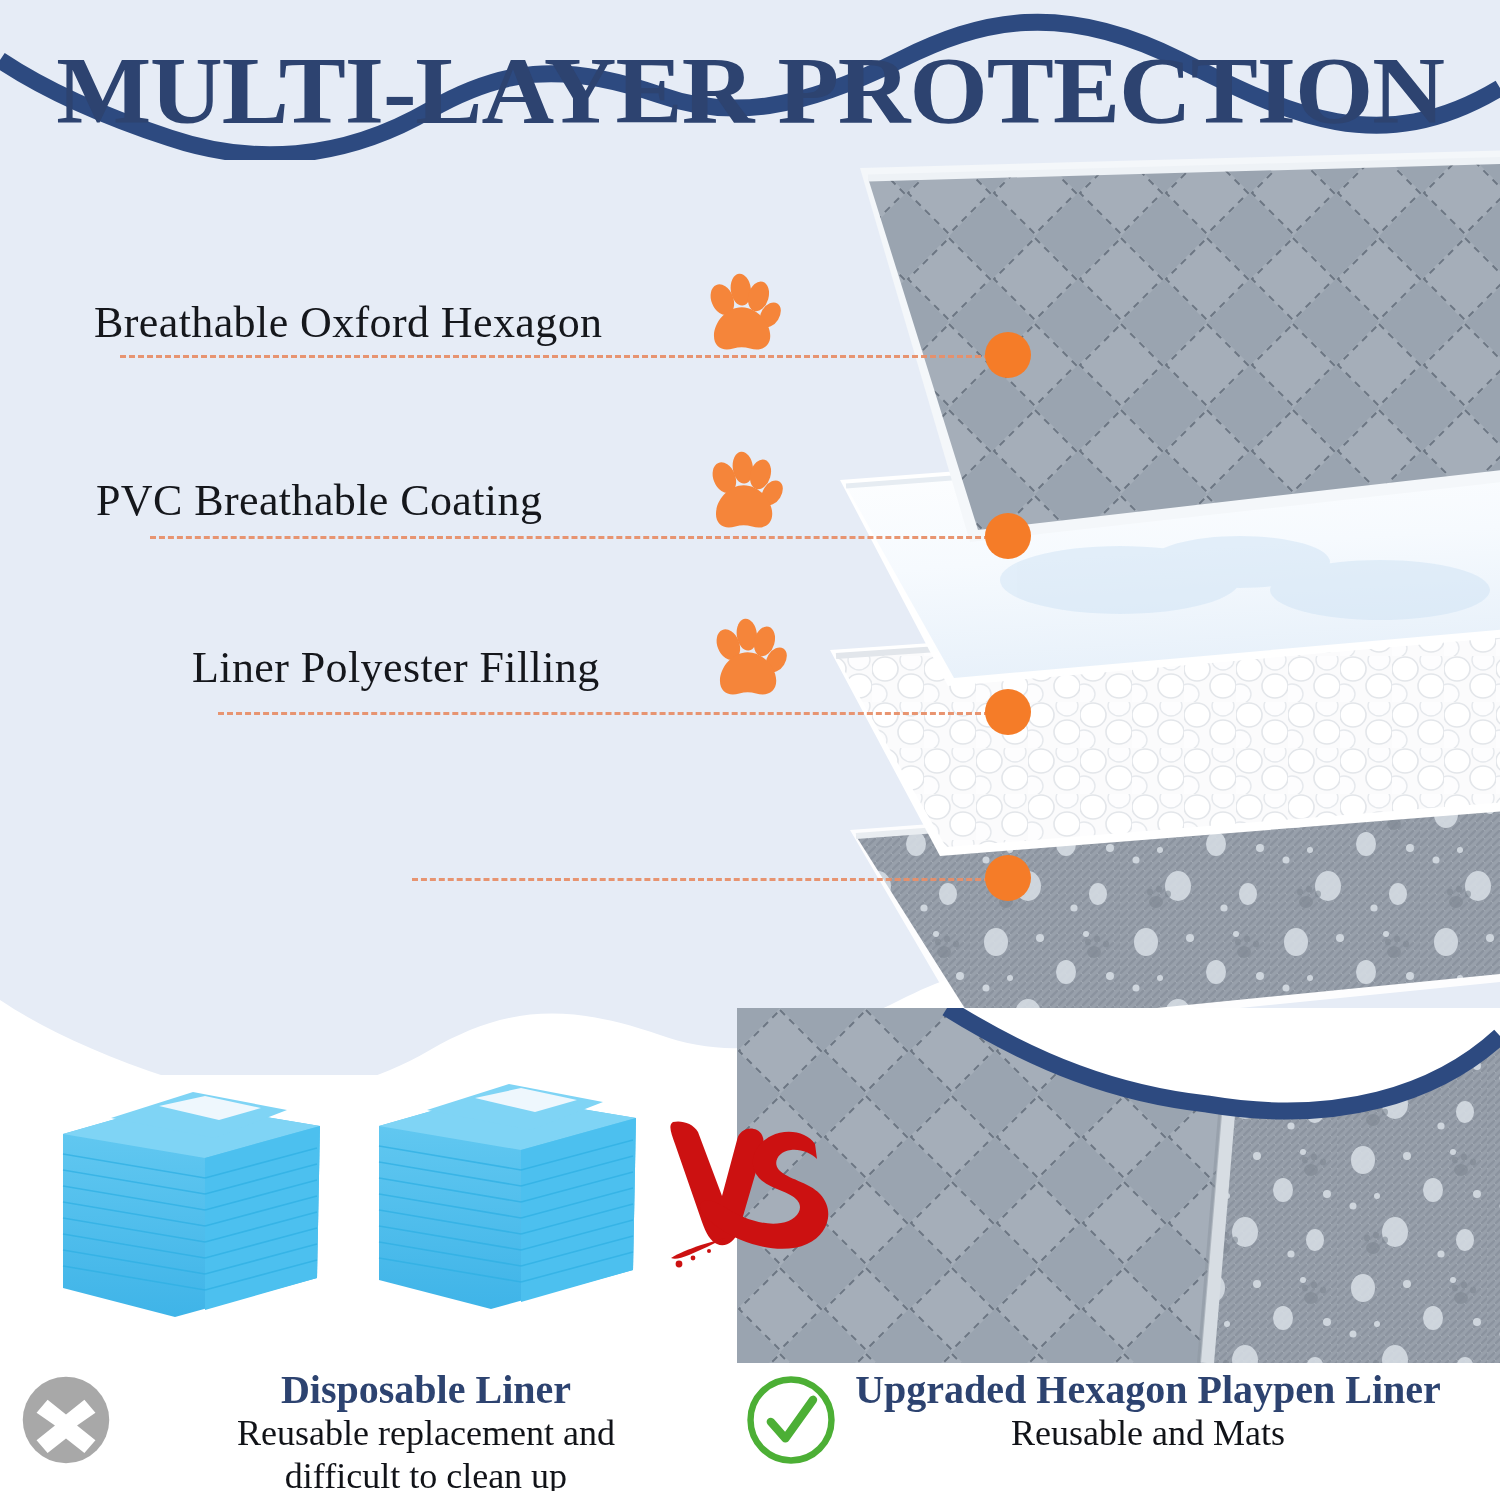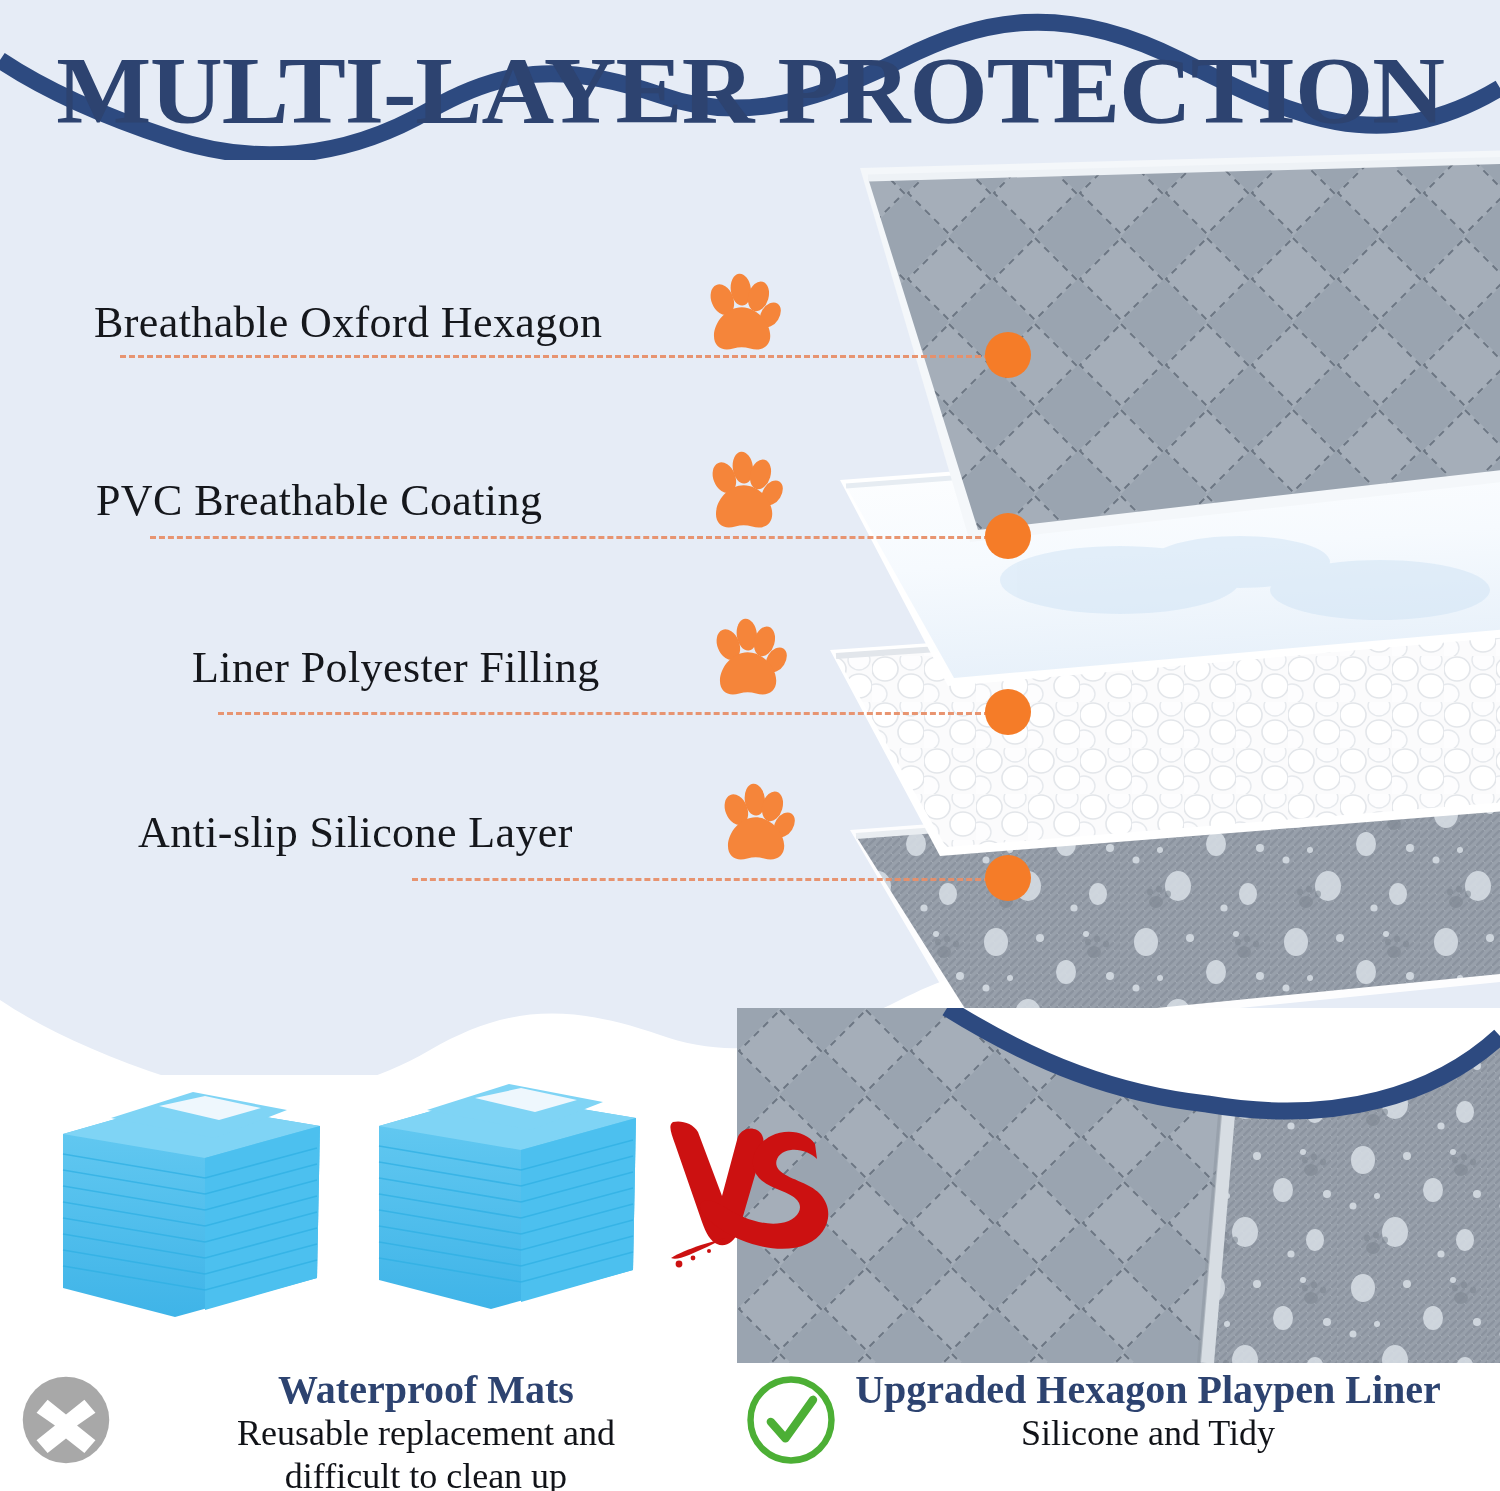--- a/index.html
+++ b/index.html
@@ -240,32 +240,20 @@
         <ellipse cx="51" cy="21" rx="12" ry="19" transform="rotate(-7 51 21)"></ellipse>
         <ellipse cx="72" cy="29" rx="12" ry="18" transform="rotate(16 72 29)"></ellipse>
         <ellipse cx="86" cy="51" rx="11" ry="16" transform="rotate(32 86 51)"></ellipse>
         <path d="M52,42 C70,42 86,60 86,76 C86,90 74,95 62,91 C55,89 49,89 42,91 C30,95 19,90 19,76 C19,60 34,42 52,42 Z"></path>
       </g>
     </svg>
   </div>
   <div class="leader" style="left:218px;top:712px;width:772px;"></div>
   <div class="dot" style="left:985px;top:689px;"></div>
 
-  <div class="layer-row" style="left:138px;top:790px;width:690px;">
-    <span class="layer-label">Anti-slip Silicone Layer</span>
-    <svg class="paw" style="left:574px;" viewBox="0 0 100 100">
-      <g fill="#f5853a">
-        <ellipse cx="29" cy="33" rx="13" ry="19" transform="rotate(-22 29 33)"></ellipse>
-        <ellipse cx="51" cy="21" rx="12" ry="19" transform="rotate(-7 51 21)"></ellipse>
-        <ellipse cx="72" cy="29" rx="12" ry="18" transform="rotate(16 72 29)"></ellipse>
-        <ellipse cx="86" cy="51" rx="11" ry="16" transform="rotate(32 86 51)"></ellipse>
-        <path d="M52,42 C70,42 86,60 86,76 C86,90 74,95 62,91 C55,89 49,89 42,91 C30,95 19,90 19,76 C19,60 34,42 52,42 Z"></path>
-      </g>
-    </svg>
-  </div>
   <div class="leader" style="left:412px;top:878px;width:578px;"></div>
   <div class="dot" style="left:985px;top:855px;"></div>
 
   <svg class="photo-right" viewBox="0 0 763 355" preserveAspectRatio="none">
 
     <rect x="0" y="0" width="763" height="355" fill="url(#quilt)"></rect>
 
     <path d="M500,0 L763,0 L763,355 L470,355 Z" fill="url(#drops)"></path>
     <path d="M500,0 L470,355" fill="none" stroke="#d7dde3" stroke-width="14"></path>
     <path d="M492,0 L462,355" fill="none" stroke="#8e97a2" stroke-width="4" opacity=".55"></path>
@@ -323,30 +311,30 @@
       <circle cx="44" cy="133" r="2"></circle>
     </g>
   </svg>
 
   <div class="compare left">
     <svg class="badge" viewBox="0 0 100 100">
       <circle cx="50" cy="50" r="47" fill="#a8a8a8"></circle>
       <path d="M30,28 L50,44 L70,28 L82,42 L62,56 L82,72 L70,86 L50,70 L30,86 L18,72 L38,56 L18,42 Z" fill="#ffffff"></path>
     </svg>
     <div class="compare-text">
-      <div class="compare-title">Waterproof Mats</div>
+      <div class="compare-title">Disposable Liner</div>
       <div class="compare-desc">Reusable replacement and</div>
       <div class="compare-desc">difficult to clean up</div>
     </div>
   </div>
 
   <div class="compare right">
     <svg class="badge" viewBox="0 0 100 100">
       <circle cx="50" cy="50" r="44" fill="none" stroke="#4caf35" stroke-width="7"></circle>
       <path d="M28,52 L44,70 L74,28" fill="none" stroke="#4caf35" stroke-width="9" stroke-linecap="round" stroke-linejoin="round"></path>
     </svg>
     <div class="compare-text">
       <div class="compare-title">Upgraded Hexagon Playpen Liner</div>
-      <div class="compare-desc">Silicone and Tidy</div>
+      <div class="compare-desc">Reusable and Mats</div>
     </div>
   </div>
 
 </div>
 
 </body></html>

